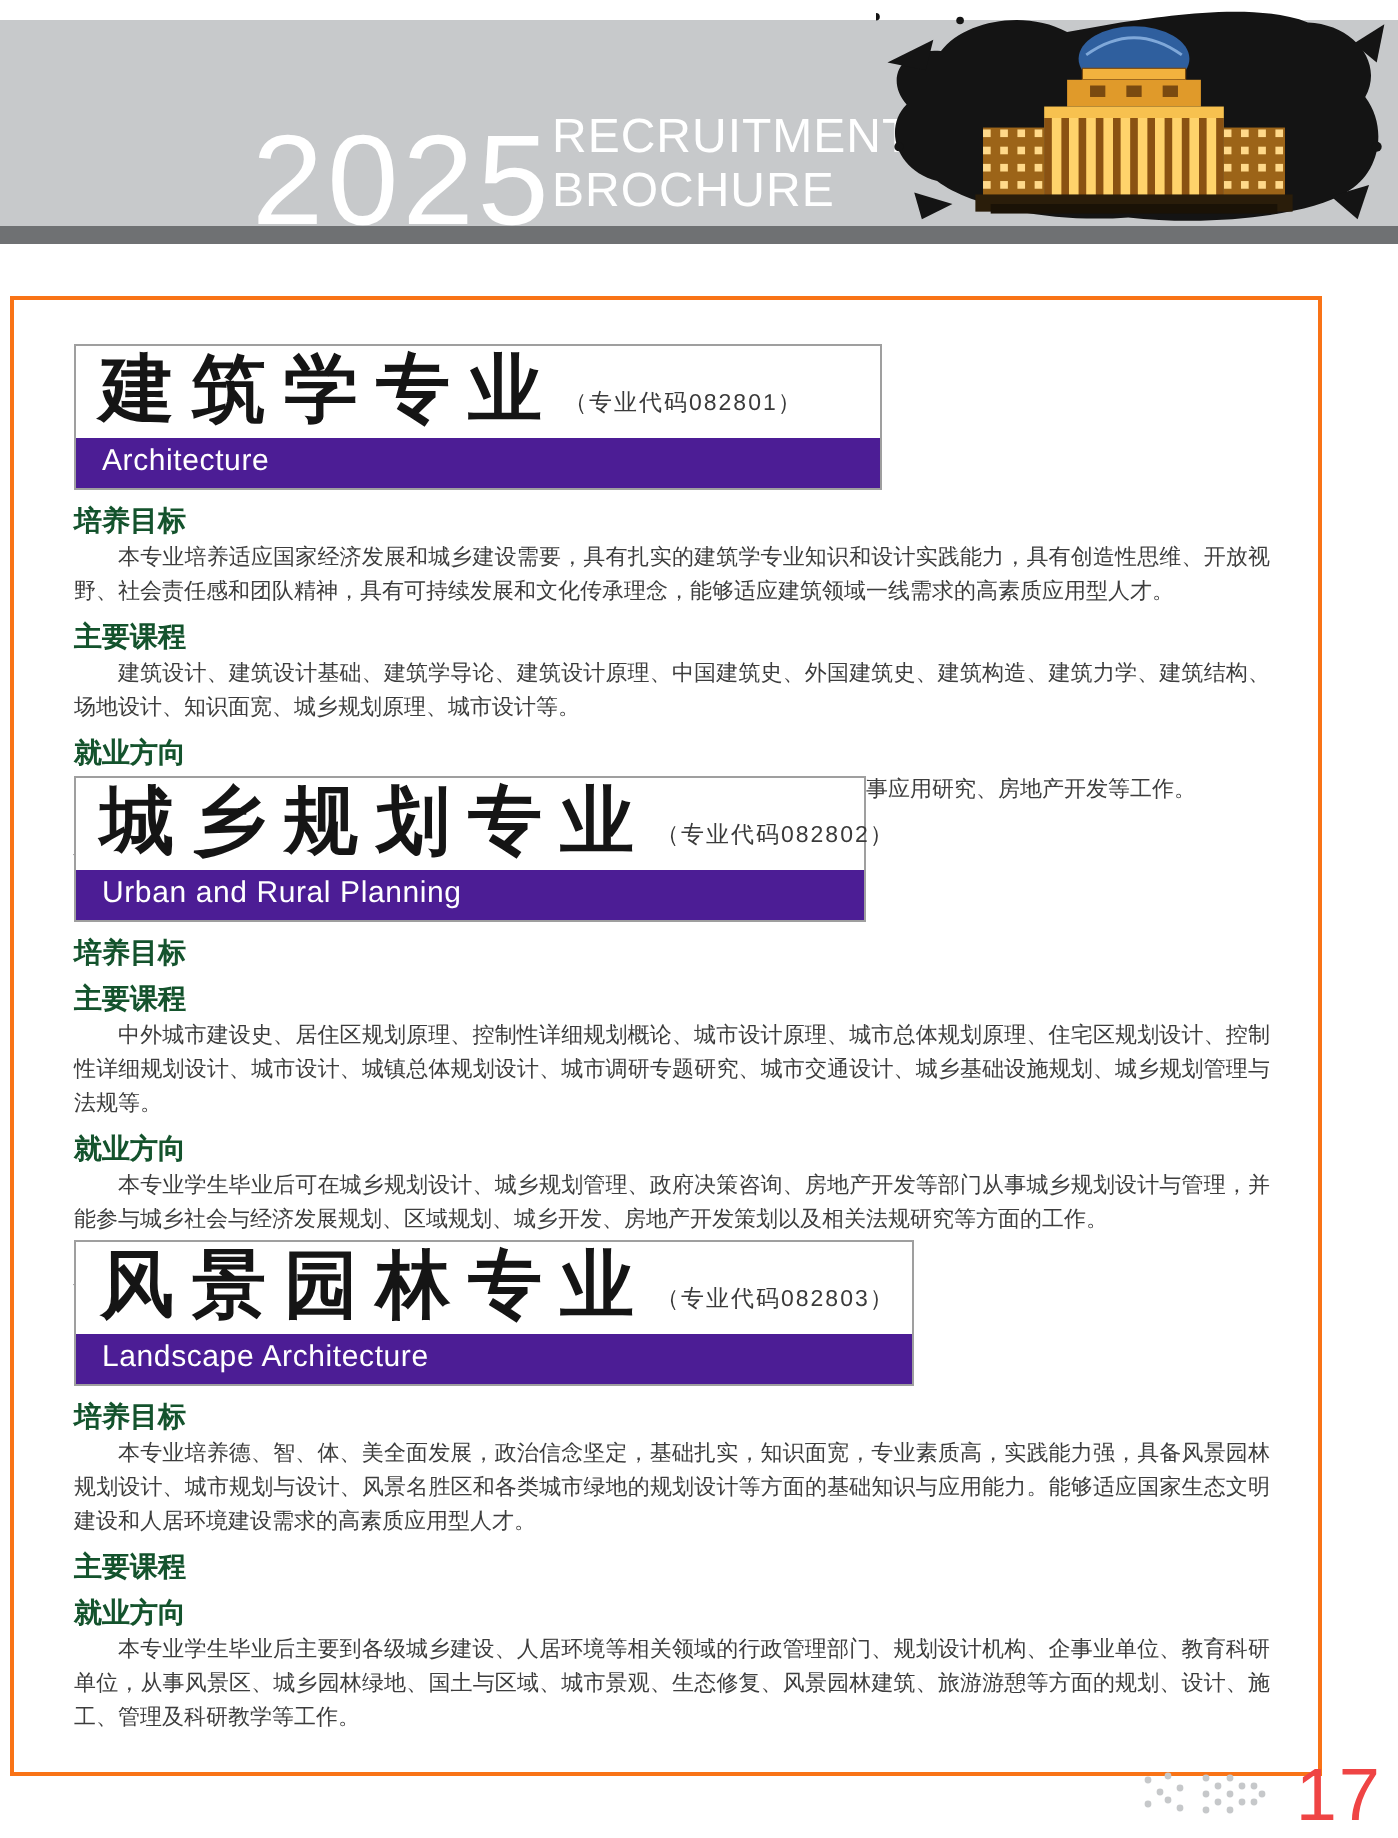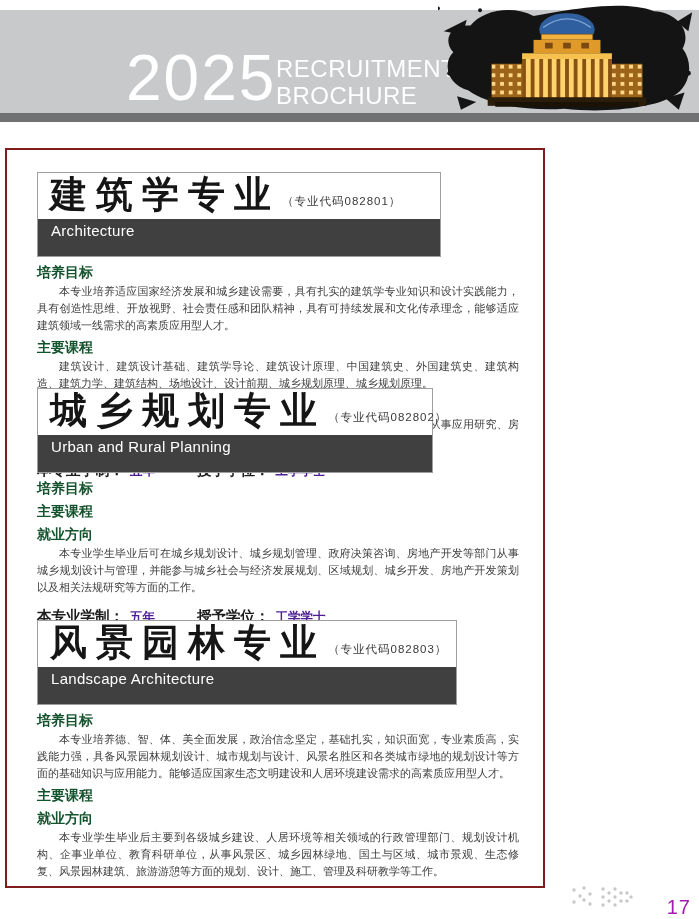--- a/index.html
+++ b/index.html
@@ -4,67 +4,67 @@
 <style>
   html,body{margin:0;padding:0;}
   body{
     width:699px;height:919px;position:relative;overflow:hidden;
     background:#ffffff;
     font-family:"Liberation Sans","DejaVu Sans",sans-serif;
   }
   
   .banner{position:absolute;top:10px;left:0;width:699px;height:103px;background:#c7c9cb;}
   .year{
-    position:absolute;left:126px;top:36px;color:#ffffff;
+    position:absolute;left:126px;top:48px;color:#ffffff;
     font-size:64px;line-height:1;letter-spacing:2px;font-weight:normal;
   }
   .brochure{
     position:absolute;left:276px;top:46px;color:#ffffff;
     font-size:24px;line-height:1.12;letter-spacing:.5px;font-weight:normal;
   }
   .divider-bar{position:absolute;top:113px;left:0;width:699px;height:9px;background:#6f7173;}
   .building-svg{position:absolute;top:2px;right:3px;width:258px;height:114px;}
 
   
   .content-box{
-    position:absolute;left:5px;top:148px;width:540px;height:740px;
-    background:#ffffff;border:2px solid #7f1d1d;box-sizing:border-box;
+    position:absolute;left:5px;top:148px;width:656px;height:740px;
+    background:#ffffff;border:2px solid #f97316;box-sizing:border-box;
   }
   .section{position:absolute;left:30px;right:24px;}
   .sec-1{top:22px;} .sec-2{top:238px;} .sec-3{top:470px;}
 
   .title-box{border:1px solid #9f9f9f;background:#fff;box-sizing:border-box;}
   .w1{width:404px;} .w2{width:396px;} .w3{width:420px;}
   .title-row{display:flex;align-items:flex-end;padding:3px 8px 4px 12px;}
   .cn-title{
     font-size:37px;font-weight:bold;color:#151515;line-height:1.05;
     letter-spacing:9px;white-space:nowrap;
   }
   .code{font-size:11.5px;color:#3a3a3a;padding:0 0 6px 2px;white-space:nowrap;letter-spacing:1px;}
   .en-bar{
-    background:#404040;color:#ffffff;font-size:15px;font-weight:normal;
-    padding:3px 0 16px 13px;line-height:18px;letter-spacing:.3px;
+    background:#4c1d95;color:#ffffff;font-size:15px;font-weight:normal;
+    padding:3px 0 4px 13px;line-height:18px;letter-spacing:.3px;
   }
   .body-text{margin-top:7px;}
   .h{font-size:14px;font-weight:bold;color:#14532d;margin:5px 0 1px 0;}
   .p{
     font-size:11px;color:#3d3d3d;line-height:1.55;margin:0;
     text-indent:2em;text-align:justify;
   }
   .meta{margin-top:11px;white-space:nowrap;}
   .meta .lbl{font-size:14.5px;font-weight:bold;color:#1d1d1d;margin-top:24px;}
   .meta .val{font-size:12.5px;font-weight:bold;color:#4c1d95;}
   .gap-wide{display:inline-block;width:42px;}
   .vgap{display:inline-block;width:6px;}
 
   
   .dots-deco{position:absolute;right:64px;bottom:8px;}
   .page-num{
     position:absolute;right:8px;bottom:0px;
-    font-size:20px;color:#a21caf;letter-spacing:1px;
+    font-size:37px;color:#ef4444;letter-spacing:1px;
   }
 </style>
 </head>
 <body>
 
 <div class="banner">
   <div class="year">2025</div>
   <div class="brochure">
     <div>RECRUITMENT</div>
     <div>BROCHURE</div>
@@ -122,40 +122,41 @@
       <div class="title-row">
         <span class="cn-title">建筑学专业</span>
         <span class="code">（专业代码082801）</span>
       </div>
       <div class="en-bar">Architecture</div>
     </div>
     <div class="body-text">
       <div class="h">培养目标</div>
       <p class="p">本专业培养适应国家经济发展和城乡建设需要，具有扎实的建筑学专业知识和设计实践能力，具有创造性思维、开放视野、社会责任感和团队精神，具有可持续发展和文化传承理念，能够适应建筑领域一线需求的高素质应用型人才。</p>
       <div class="h">主要课程</div>
-      <p class="p">建筑设计、建筑设计基础、建筑学导论、建筑设计原理、中国建筑史、外国建筑史、建筑构造、建筑力学、建筑结构、场地设计、设计前期、城乡规划原理、城乡规划原理。</p>
+      <p class="p">建筑设计、建筑设计基础、建筑学导论、建筑设计原理、中国建筑史、外国建筑史、建筑构造、建筑力学、建筑结构、场地设计、知识面宽、城乡规划原理、城市设计等。</p>
       <div class="h">就业方向</div>
       <p class="p">本专业学生毕业后可以到建筑设计院及设计事务所从事建筑设计工作，也可从事应用研究、房地产开发等工作。</p>
       <div class="meta">
         <span class="lbl">本专业学制：</span><span class="vgap"></span><span class="val">五年</span><span class="gap-wide"></span><span class="lbl">授予学位：</span><span class="vgap"></span><span class="val">工学学士</span>
       </div>
     </div>
   </div>
 
   <div class="section sec-2">
     <div class="title-box w2">
       <div class="title-row">
         <span class="cn-title">城乡规划专业</span>
         <span class="code">（专业代码082802）</span>
       </div>
       <div class="en-bar">Urban and Rural Planning</div>
     </div>
     <div class="body-text">
       <div class="h">培养目标</div>
       <div class="h">主要课程</div>
+      <p class="p">中外城市建设史、居住区规划原理、控制性详细规划概论、城市设计原理、城市总体规划原理、住宅区规划设计、控制性详细规划设计、城市设计、城镇总体规划设计、城市调研专题研究、城市交通设计、城乡基础设施规划、城乡规划管理与法规等。</p>
       <div class="h">就业方向</div>
       <p class="p">本专业学生毕业后可在城乡规划设计、城乡规划管理、政府决策咨询、房地产开发等部门从事城乡规划设计与管理，并能参与城乡社会与经济发展规划、区域规划、城乡开发、房地产开发策划以及相关法规研究等方面的工作。</p>
       <div class="meta">
         <span class="lbl">本专业学制：</span><span class="vgap"></span><span class="val">五年</span><span class="gap-wide"></span><span class="lbl">授予学位：</span><span class="vgap"></span><span class="val">工学学士</span>
       </div>
     </div>
   </div>
 
   <div class="section sec-3">
     <div class="title-box w3">

